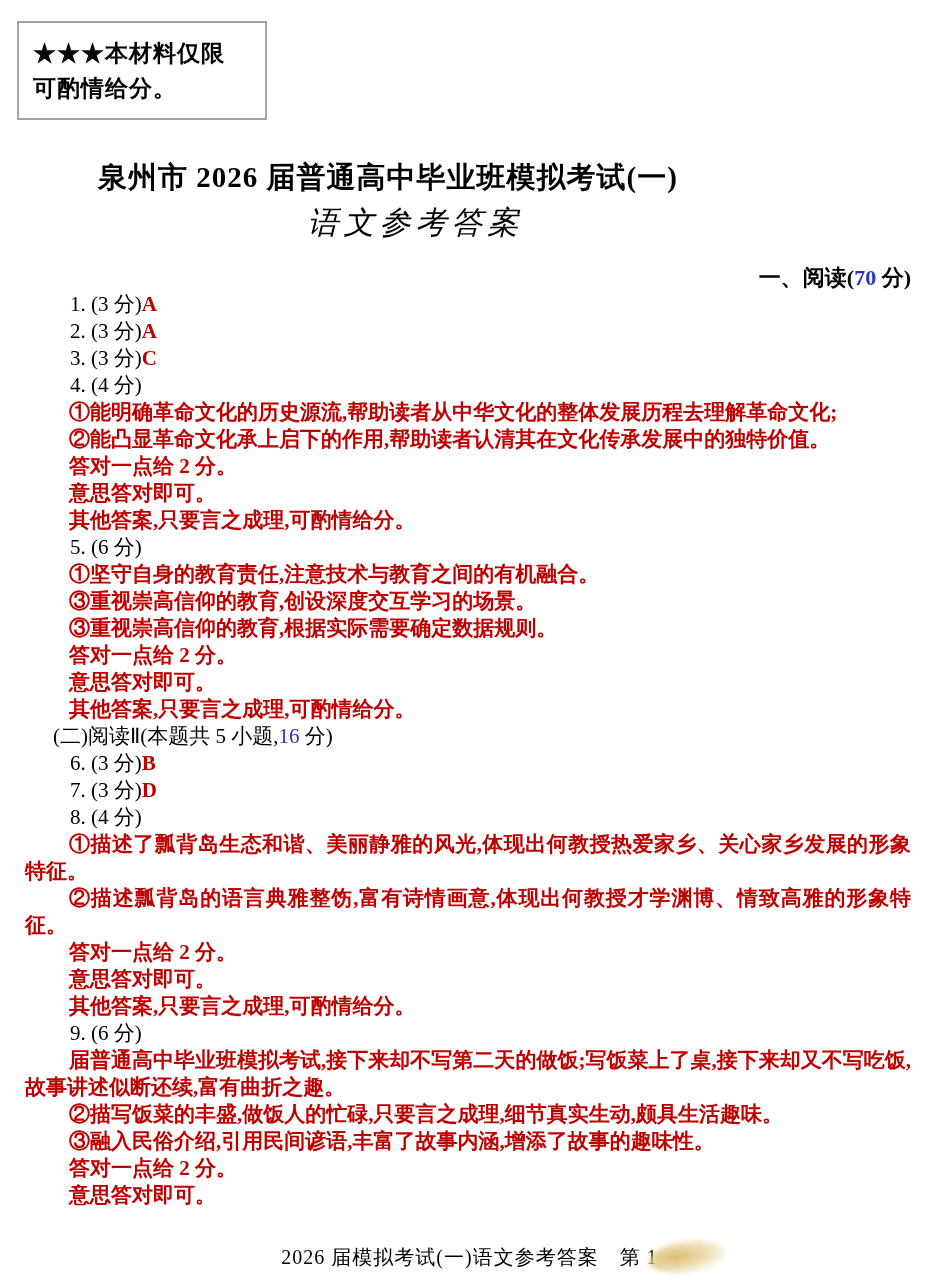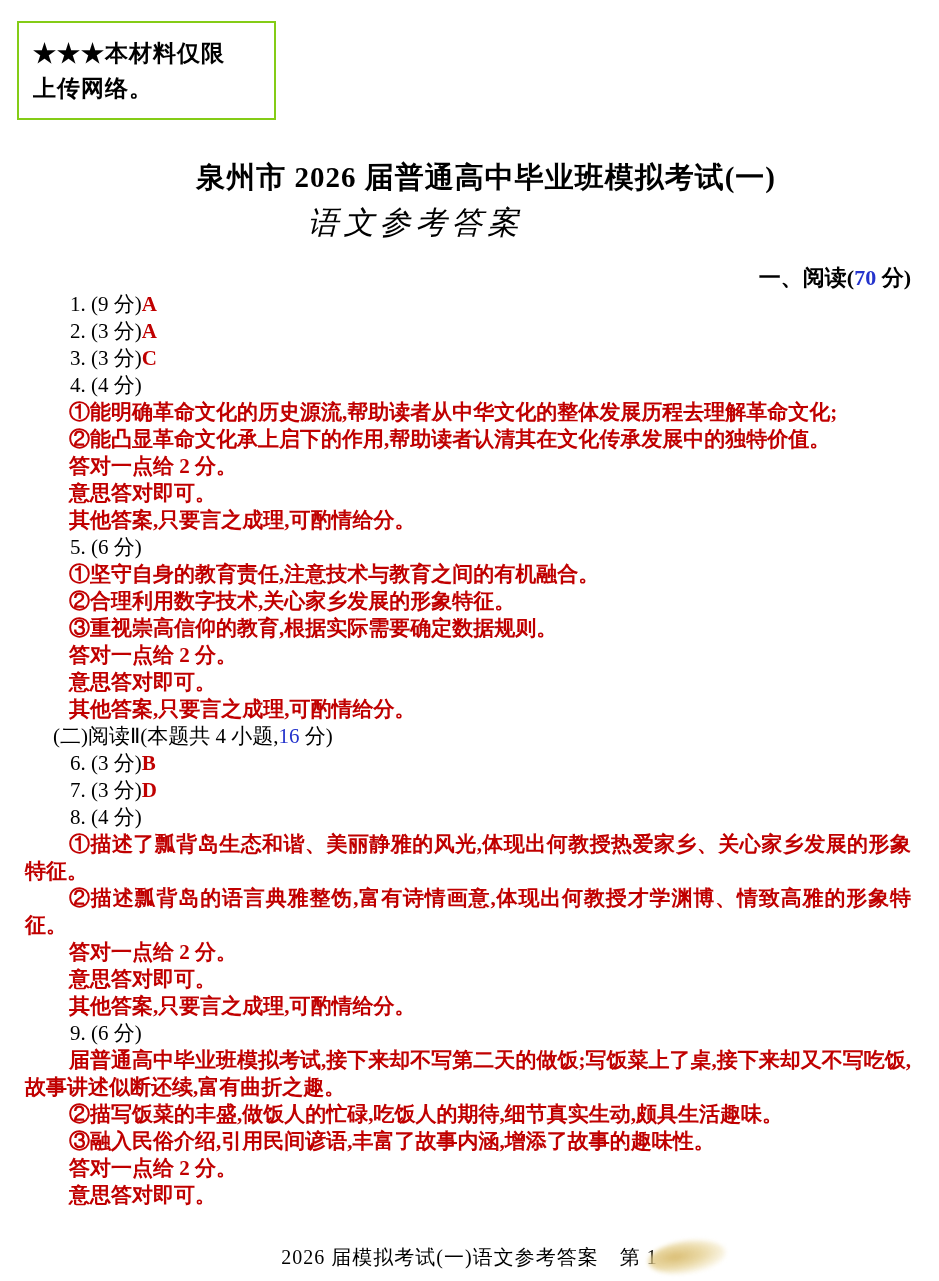--- a/index.html
+++ b/index.html
@@ -7,30 +7,30 @@
     width:939px;height:1281px;
     background:#ffffff;
     position:relative;
     font-family:"Liberation Serif", serif;
     color:#000;
     overflow:hidden;
   }
   .notice-box{
     position:absolute;left:17px;top:21px;
     width:212px;
-    border:2px solid #84cc16;
-    padding:13px 29px 12px 14px;
+    border:2px solid #a3a3a3;
+    padding:13px 20px 12px 14px;
     font-family:"Liberation Sans", sans-serif;
     font-weight:bold;
     font-size:23px;line-height:35px;
     letter-spacing:1px;
   }
   .page-title{
     position:absolute;top:158px;left:0;width:776px;
-    text-align:right;
+    text-align:center;
     font-size:29px;font-weight:bold;
     letter-spacing:1px;
   }
   .page-subtitle{
     position:absolute;top:202px;left:0;width:831px;
     text-align:center;
     font-size:31px;
     font-style:italic;
     letter-spacing:5px;
   }
@@ -68,56 +68,56 @@
       rgba(255,255,255,0) 100%);
     filter:blur(2px);
     transform:rotate(-8deg);
   }
 </style>
 </head>
 <body>
 
 <div class="notice-box">
   <div>★★★本材料仅限</div>
-  <div>上传网络。</div>
+  <div>可酌情给分。</div>
 </div>
 
 <div class="page-title">泉州市 2026 届普通高中毕业班模拟考试(一)</div>
 <div class="page-subtitle">语文参考答案</div>
 
 <div class="content">
     <div class="ln heading"><span class="c-k">一、阅读(</span><span class="c-b">70</span><span class="c-k"> 分)</span></div>
-    <div class="ln item"><span class="c-k">1. (9 分)</span><span class="c-r">A</span></div>
+    <div class="ln item"><span class="c-k">1. (3 分)</span><span class="c-r">A</span></div>
     <div class="ln item"><span class="c-k">2. (3 分)</span><span class="c-r">A</span></div>
     <div class="ln item"><span class="c-k">3. (3 分)</span><span class="c-r">C</span></div>
     <div class="ln item"><span class="c-k">4. (4 分)</span></div>
     <div class="ln red"><span class="c-r">①能明确革命文化的历史源流,帮助读者从中华文化的整体发展历程去理解革命文化;</span></div>
     <div class="ln red"><span class="c-r">②能凸显革命文化承上启下的作用,帮助读者认清其在文化传承发展中的独特价值。</span></div>
     <div class="ln red"><span class="c-r">答对一点给 2 分。</span></div>
     <div class="ln red"><span class="c-r">意思答对即可。</span></div>
     <div class="ln red"><span class="c-r">其他答案,只要言之成理,可酌情给分。</span></div>
     <div class="ln item"><span class="c-k">5. (6 分)</span></div>
     <div class="ln red"><span class="c-r">①坚守自身的教育责任,注意技术与教育之间的有机融合。</span></div>
-    <div class="ln red"><span class="c-r">②合理利用数字技术,关心家乡发展的形象特征。</span></div>
+    <div class="ln red"><span class="c-r">③重视崇高信仰的教育,创设深度交互学习的场景。</span></div>
     <div class="ln red"><span class="c-r">③重视崇高信仰的教育,根据实际需要确定数据规则。</span></div>
     <div class="ln red"><span class="c-r">答对一点给 2 分。</span></div>
     <div class="ln red"><span class="c-r">意思答对即可。</span></div>
     <div class="ln red"><span class="c-r">其他答案,只要言之成理,可酌情给分。</span></div>
-    <div class="ln sub"><span class="c-k">(二)阅读Ⅱ(本题共 4 小题,</span><span class="c-b">16</span><span class="c-k"> 分)</span></div>
+    <div class="ln sub"><span class="c-k">(二)阅读Ⅱ(本题共 5 小题,</span><span class="c-b">16</span><span class="c-k"> 分)</span></div>
     <div class="ln item"><span class="c-k">6. (3 分)</span><span class="c-r">B</span></div>
     <div class="ln item"><span class="c-k">7. (3 分)</span><span class="c-r">D</span></div>
     <div class="ln item"><span class="c-k">8. (4 分)</span></div>
     <div class="ln red"><span class="c-r">①描述了瓢背岛生态和谐、美丽静雅的风光,体现出何教授热爱家乡、关心家乡发展的形象特征。</span></div>
     <div class="ln red"><span class="c-r">②描述瓢背岛的语言典雅整饬,富有诗情画意,体现出何教授才学渊博、情致高雅的形象特征。</span></div>
     <div class="ln red"><span class="c-r">答对一点给 2 分。</span></div>
     <div class="ln red"><span class="c-r">意思答对即可。</span></div>
     <div class="ln red"><span class="c-r">其他答案,只要言之成理,可酌情给分。</span></div>
     <div class="ln item"><span class="c-k">9. (6 分)</span></div>
     <div class="ln red"><span class="c-r">届普通高中毕业班模拟考试,接下来却不写第二天的做饭;写饭菜上了桌,接下来却又不写吃饭,故事讲述似断还续,富有曲折之趣。</span></div>
-    <div class="ln red"><span class="c-r">②描写饭菜的丰盛,做饭人的忙碌,吃饭人的期待,细节真实生动,颇具生活趣味。</span></div>
+    <div class="ln red"><span class="c-r">②描写饭菜的丰盛,做饭人的忙碌,只要言之成理,细节真实生动,颇具生活趣味。</span></div>
     <div class="ln red"><span class="c-r">③融入民俗介绍,引用民间谚语,丰富了故事内涵,增添了故事的趣味性。</span></div>
     <div class="ln red"><span class="c-r">答对一点给 2 分。</span></div>
     <div class="ln red"><span class="c-r">意思答对即可。</span></div>
   </div>
 
 <div class="page-footer"><span>2026 届模拟考试(一)语文参考答案　第 </span><span>1</span></div>
 
 <div class="smudge"></div>
 
 </body></html>

